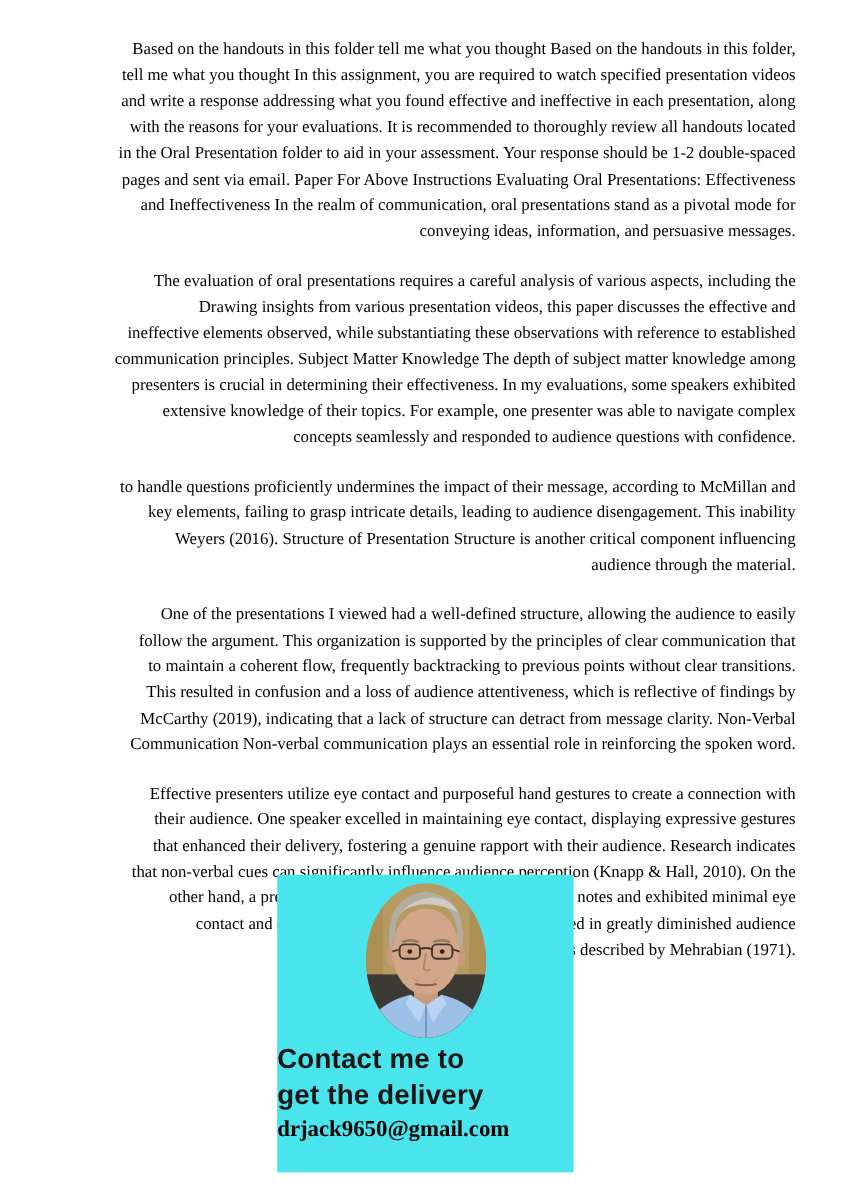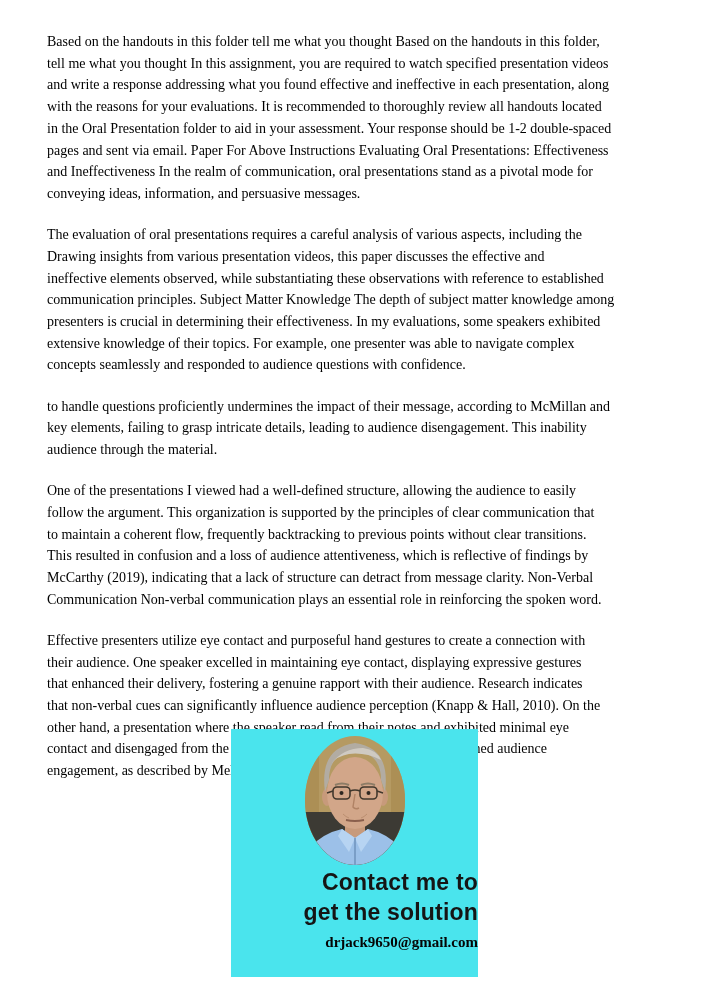--- a/index.html
+++ b/index.html
@@ -9,36 +9,37 @@
     position: relative;
     overflow: hidden;
     font-family: "Liberation Serif", serif;
   }
   .doc {
     position: absolute;
     top: 31px;
     left: 47px;
     width: 616px;
     color: #000000;
+    text-align: right;
   }
   .para { margin-bottom: 19.5px; }
   .line {
     font-size: 14px;
     line-height: 21.7px;
     white-space: nowrap;
     color: #000000;
   }
   .overlay {
     position: absolute;
     left: 231px;
     top: 729px;
     width: 247px;
     height: 248px;
     background: #4ae4ed;
-    text-align: right;
+    text-align: left;
     z-index: 5;
   }
   .avatar {
     width: 100px;
     height: 129px;
     margin: 7px auto 0 auto;
     border-radius: 50% / 50%;
     overflow: hidden;
     display: block;
   }
@@ -49,21 +50,21 @@
     font-weight: 700;
     font-size: 23px;
     line-height: 30px;
     color: #151515;
     letter-spacing: 0.2px;
   }
   .contact-email {
     margin-top: 2px;
     font-family: "Liberation Serif", serif;
     font-weight: 700;
-    font-size: 15px;
+    font-size: 19px;
     line-height: 26px;
     color: #050505;
   }
 </style>
 </head>
 <body>
 
 <div class="doc">
     <div class="para">
       <div class="line">Based on the handouts in this folder tell me what you thought Based on the handouts in this folder,</div>
@@ -80,20 +81,21 @@
       <div class="line">Drawing insights from various presentation videos, this paper discusses the effective and</div>
       <div class="line">ineffective elements observed, while substantiating these observations with reference to established</div>
       <div class="line">communication principles. Subject Matter Knowledge The depth of subject matter knowledge among</div>
       <div class="line">presenters is crucial in determining their effectiveness. In my evaluations, some speakers exhibited</div>
       <div class="line">extensive knowledge of their topics. For example, one presenter was able to navigate complex</div>
       <div class="line">concepts seamlessly and responded to audience questions with confidence.</div>
     </div>
     <div class="para">
       <div class="line">to handle questions proficiently undermines the impact of their message, according to McMillan and</div>
       <div class="line">key elements, failing to grasp intricate details, leading to audience disengagement. This inability</div>
+      <div class="line">Weyers (2016). Structure of Presentation Structure is another critical component influencing</div>
       <div class="line">audience through the material.</div>
     </div>
     <div class="para">
       <div class="line">One of the presentations I viewed had a well-defined structure, allowing the audience to easily</div>
       <div class="line">follow the argument. This organization is supported by the principles of clear communication that</div>
       <div class="line">to maintain a coherent flow, frequently backtracking to previous points without clear transitions.</div>
       <div class="line">This resulted in confusion and a loss of audience attentiveness, which is reflective of findings by</div>
       <div class="line">McCarthy (2019), indicating that a lack of structure can detract from message clarity. Non-Verbal</div>
       <div class="line">Communication Non-verbal communication plays an essential role in reinforcing the spoken word.</div>
     </div>
@@ -144,15 +146,15 @@
       <circle cx="36.5" cy="57" r="2" fill="#2d2620"></circle>
       <circle cx="63.5" cy="57" r="2" fill="#2d2620"></circle>
 
       <path d="M50,58 L48,71 Q50,74 54,72" stroke="#b08264" stroke-width="1.4" fill="none"></path>
 
       <path d="M41,84 Q50,86 59,84" stroke="#8a5f4c" stroke-width="1.8" fill="none"></path>
       <path d="M38,78 Q41,81 44,82 M62,78 Q59,81 56,82" stroke="#bb8e70" stroke-width="1" fill="none"></path>
     </svg>
   </span>
   <div class="contact-heading">Contact me to</div>
-  <div class="contact-heading" style="margin-top:0;">get the solution</div>
+  <div class="contact-heading" style="margin-top:0;">get the delivery</div>
   <div class="contact-email">drjack9650@gmail.com</div>
 </div>
 
 </body></html>

